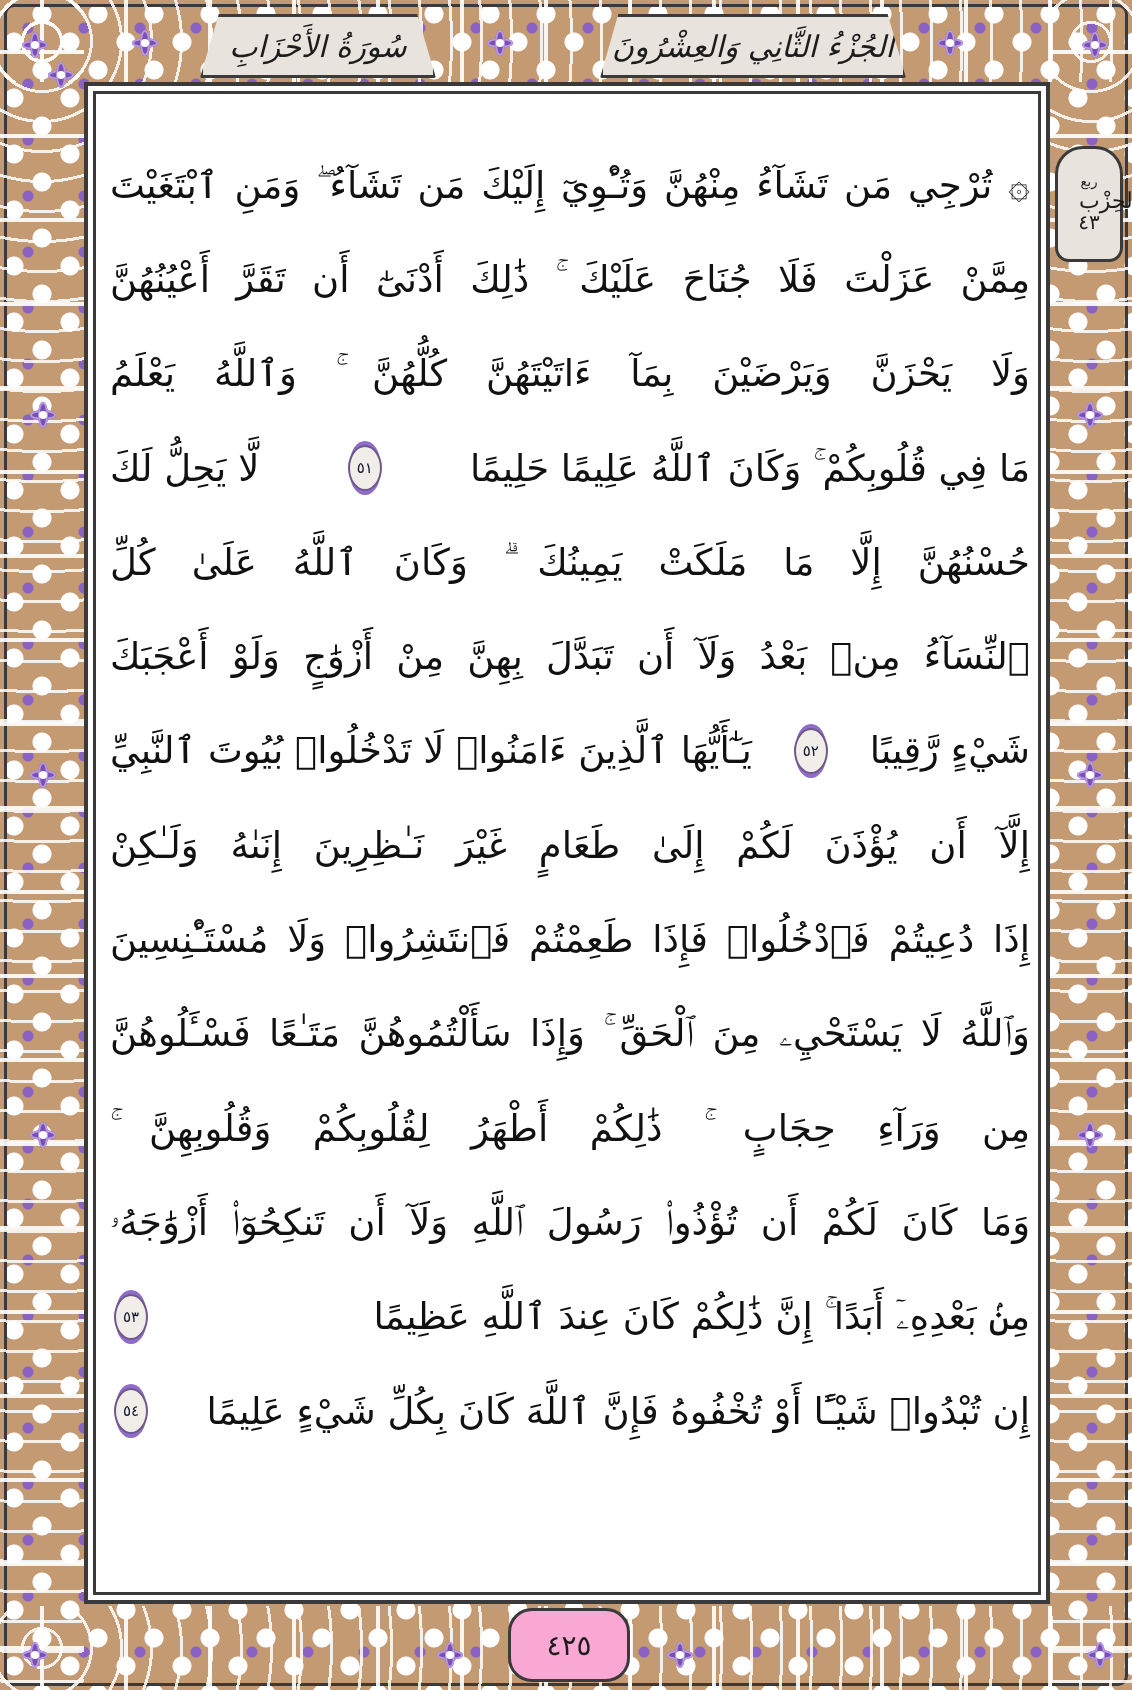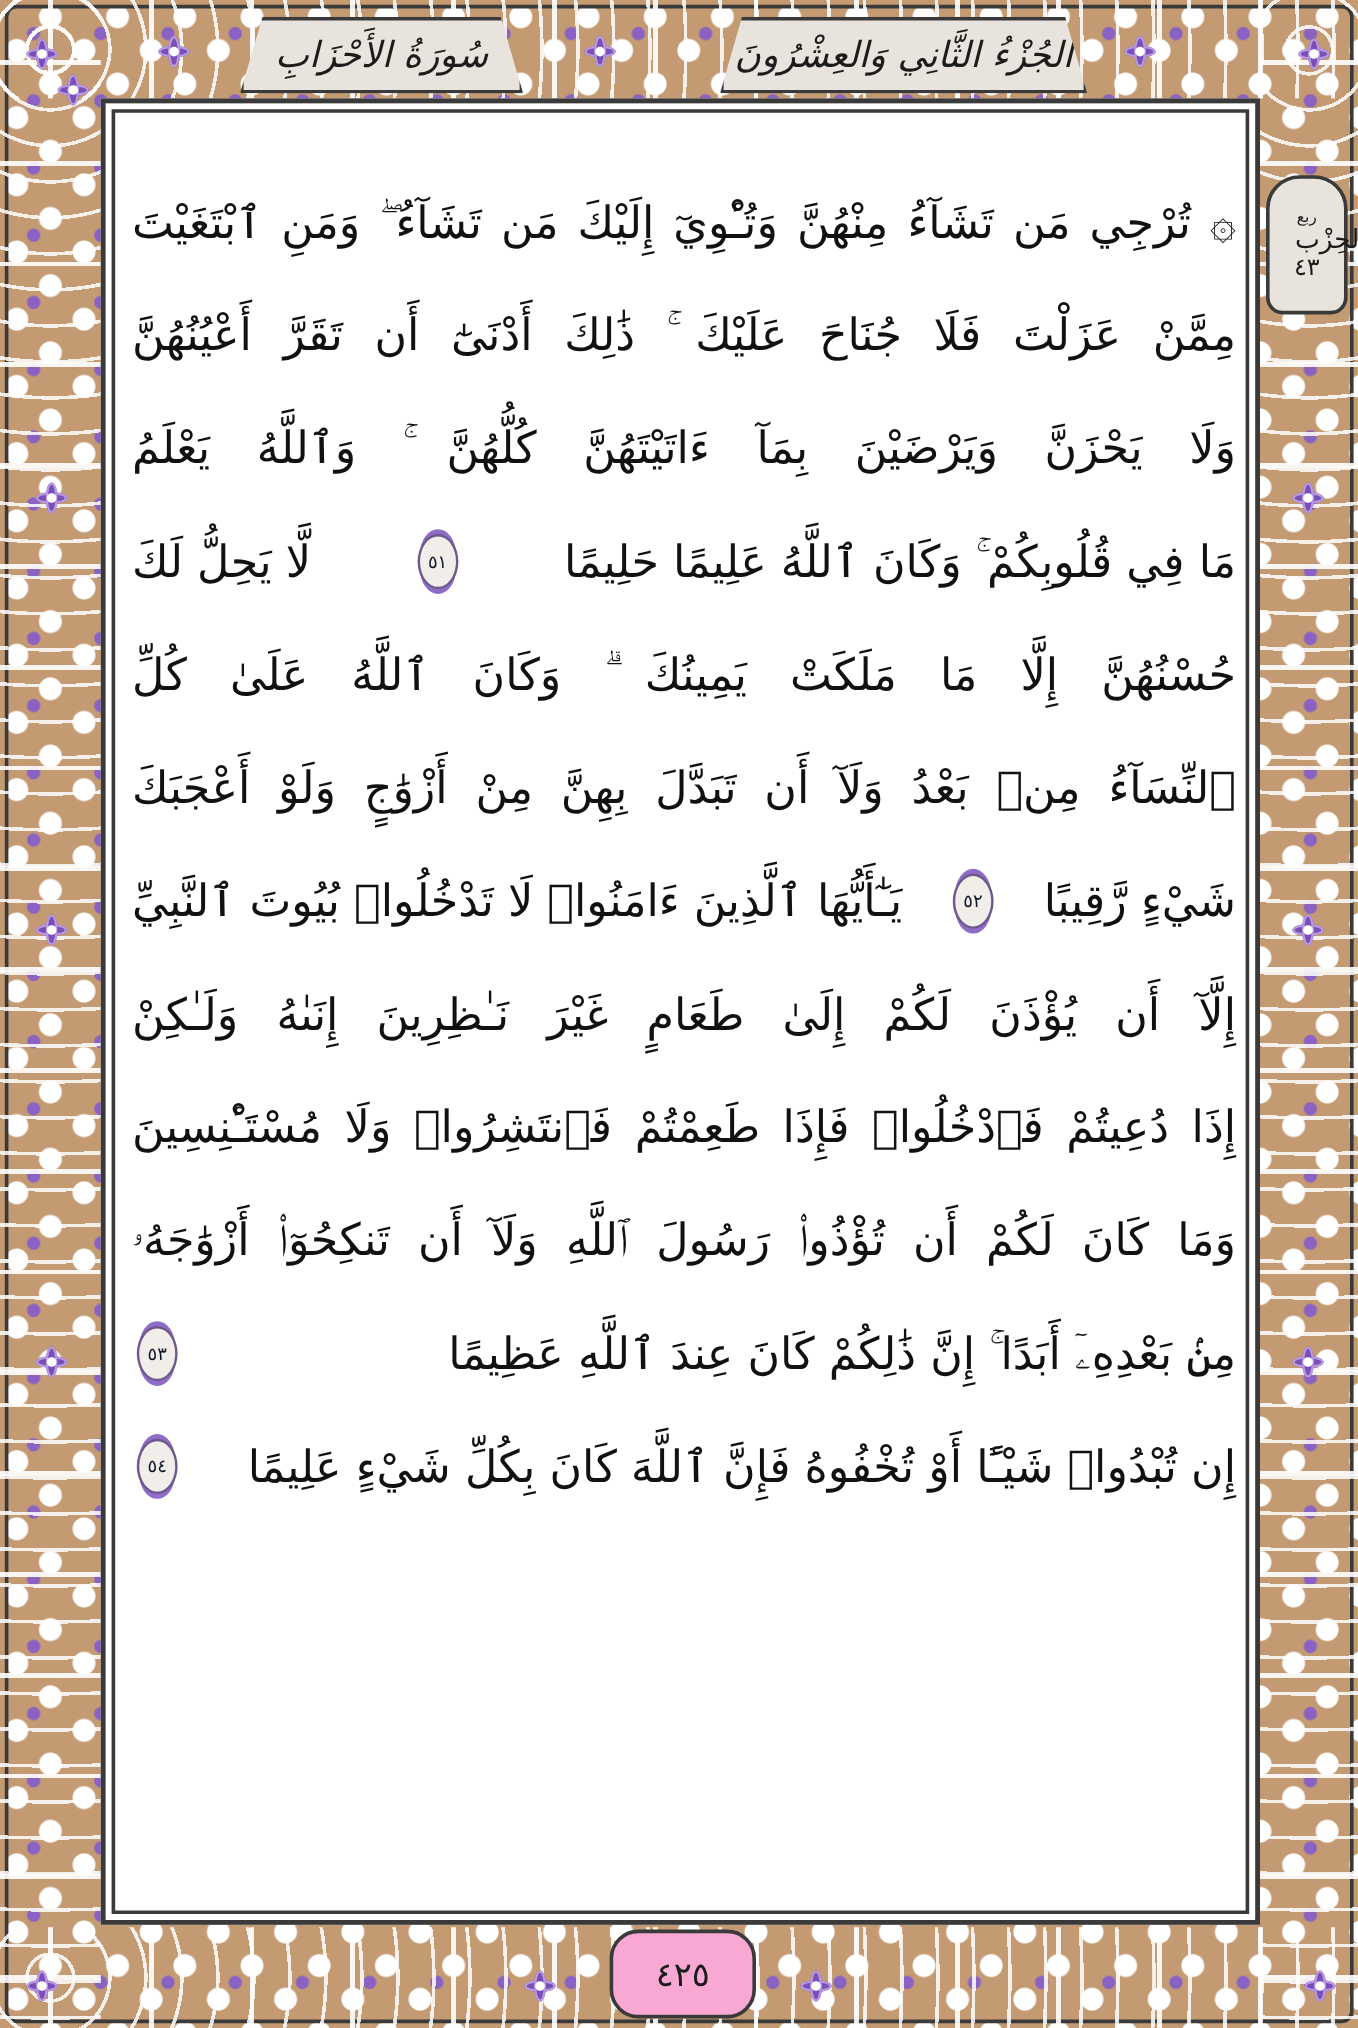--- a/index.html
+++ b/index.html
@@ -217,20 +217,26 @@
     <span class="ayah-marker">٥٢</span>
     <span>يَـٰٓأَيُّهَا ٱلَّذِينَ ءَامَنُوا۟ لَا تَدْخُلُوا۟ بُيُوتَ ٱلنَّبِيِّ</span>
   </div>
   <div class="line">
       <span class="line-text">إِلَّآ أَن يُؤْذَنَ لَكُمْ إِلَىٰ طَعَامٍ غَيْرَ نَـٰظِرِينَ إِنَىٰهُ وَلَـٰكِنْ</span>
     </div>
   <div class="line">
       <span class="line-text">إِذَا دُعِيتُمْ فَٱدْخُلُوا۟ فَإِذَا طَعِمْتُمْ فَٱنتَشِرُوا۟ وَلَا مُسْتَـْٔنِسِينَ</span>
     </div>
   <div class="line">
+      <span class="line-text">وَٱللَّهُ لَا يَسْتَحْيِۦ مِنَ ٱلْحَقِّ ۚ وَإِذَا سَأَلْتُمُوهُنَّ مَتَـٰعًا فَسْـَٔلُوهُنَّ</span>
+    </div>
+  <div class="line">
+      <span class="line-text">مِن وَرَآءِ حِجَابٍ ۚ ذَٰلِكُمْ أَطْهَرُ لِقُلُوبِكُمْ وَقُلُوبِهِنَّ ۚ</span>
+    </div>
+  <div class="line">
       <span class="line-text">وَمَا كَانَ لَكُمْ أَن تُؤْذُوا۟ رَسُولَ ٱللَّهِ وَلَآ أَن تَنكِحُوٓا۟ أَزْوَٰجَهُۥ</span>
     </div>
   <div class="line">
     <span>مِنۢ بَعْدِهِۦٓ أَبَدًا ۚ إِنَّ ذَٰلِكُمْ كَانَ عِندَ ٱللَّهِ عَظِيمًا</span>
     <span class="ayah-marker">٥٣</span>
   </div>
   <div class="line">
     <span>إِن تُبْدُوا۟ شَيْـًٔا أَوْ تُخْفُوهُ فَإِنَّ ٱللَّهَ كَانَ بِكُلِّ شَيْءٍ عَلِيمًا</span>
     <span class="ayah-marker">٥٤</span>
   </div>

